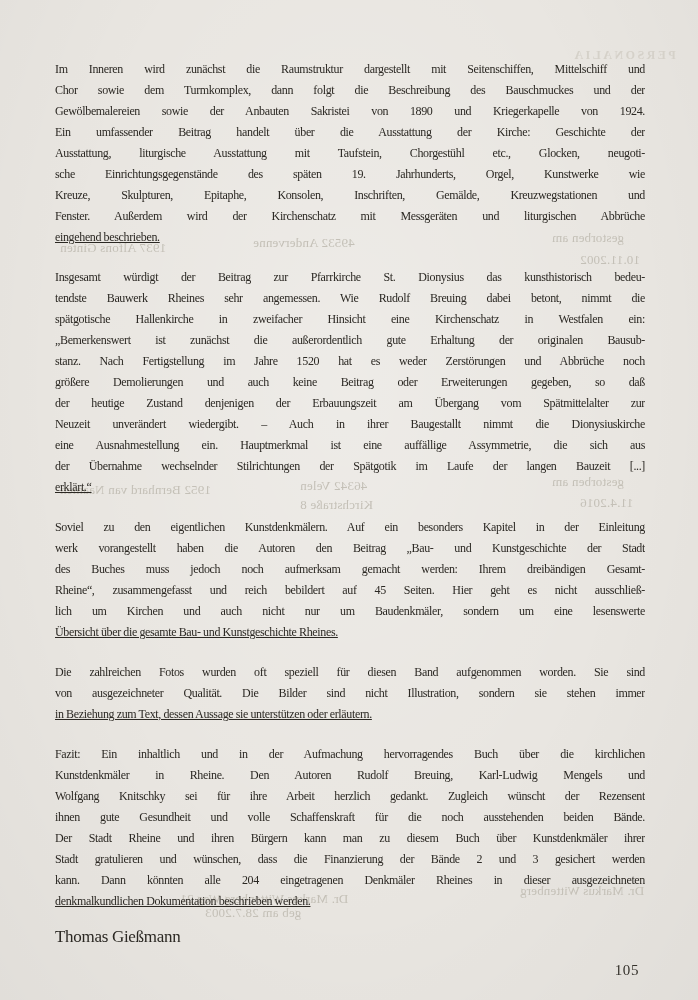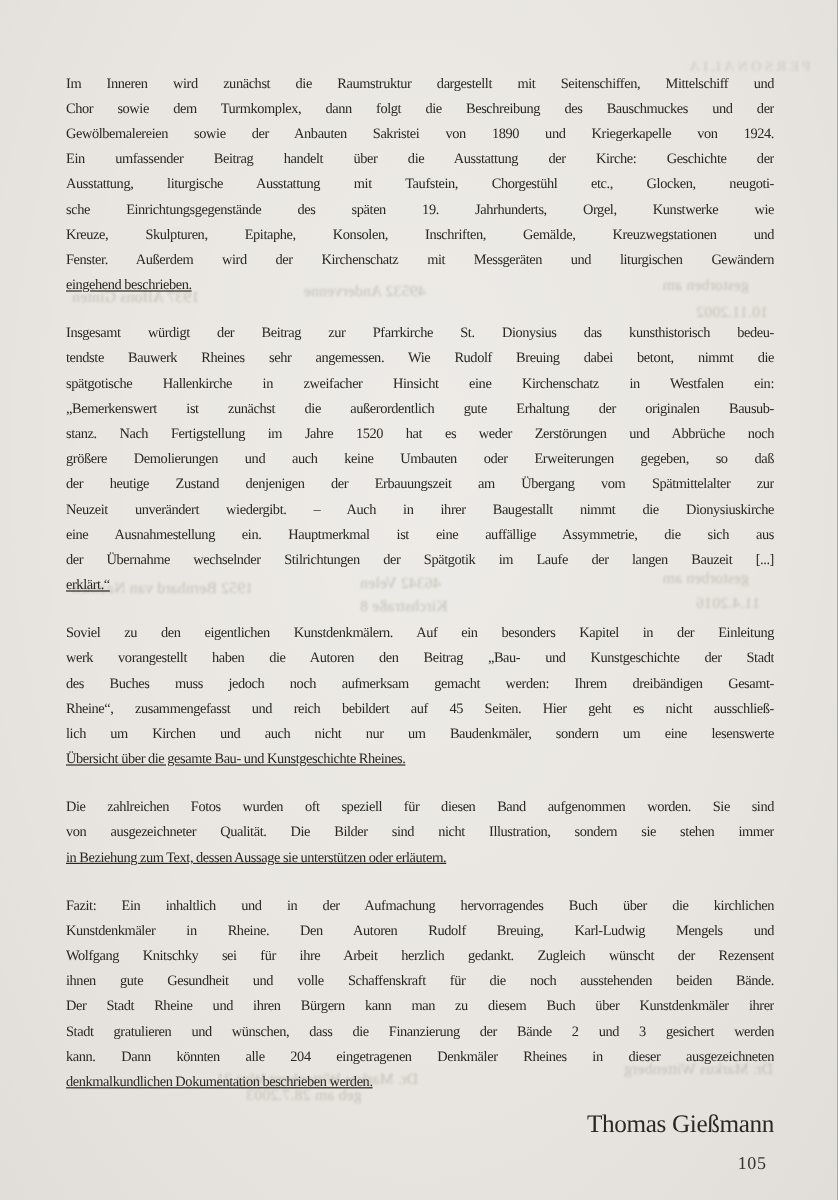--- a/index.html
+++ b/index.html
@@ -42,25 +42,24 @@
     line-height: 21px;
     height: 21px;
     overflow: hidden;
     letter-spacing: -0.35px;
     word-spacing: -0.2px;
     text-align: justify;
     text-align-last: justify;
   }
   .line.last { text-align-last: left; text-decoration: underline; }
   .signature {
-    font-size: 21px;
+    font-size: 17px;
     line-height: 21px;
     letter-spacing: -0.3px;
     margin-top: -5px;
-    text-align: right;
   }
   .page-number {
     position: absolute;
     top: 961px;
     right: 59px;
     font-size: 15px;
     line-height: 18px;
     letter-spacing: 0.6px;
     color: #35322c;
   }
@@ -89,30 +88,30 @@
   <div class="content">
     <div id="paragraphs-container">
         <div class="para">
           <div class="line">Im Inneren wird zunächst die Raumstruktur dargestellt mit Seitenschiffen, Mittelschiff und</div>
           <div class="line">Chor sowie dem Turmkomplex, dann folgt die Beschreibung des Bauschmuckes und der</div>
           <div class="line">Gewölbemalereien sowie der Anbauten Sakristei von 1890 und Kriegerkapelle von 1924.</div>
           <div class="line">Ein umfassender Beitrag handelt über die Ausstattung der Kirche: Geschichte der</div>
           <div class="line">Ausstattung, liturgische Ausstattung mit Taufstein, Chorgestühl etc., Glocken, neugoti-</div>
           <div class="line">sche Einrichtungsgegenstände des späten 19. Jahrhunderts, Orgel, Kunstwerke wie</div>
           <div class="line">Kreuze, Skulpturen, Epitaphe, Konsolen, Inschriften, Gemälde, Kreuzwegstationen und</div>
-          <div class="line">Fenster. Außerdem wird der Kirchenschatz mit Messgeräten und liturgischen Gewändern</div>
+          <div class="line">Fenster. Außerdem wird der Kirchenschatz mit Messgeräten und liturgischen Abbrüche</div>
           <div class="line last">eingehend beschrieben.</div>
         </div>
         <div class="para">
           <div class="line">Insgesamt würdigt der Beitrag zur Pfarrkirche St. Dionysius das kunsthistorisch bedeu-</div>
           <div class="line">tendste Bauwerk Rheines sehr angemessen. Wie Rudolf Breuing dabei betont, nimmt die</div>
           <div class="line">spätgotische Hallenkirche in zweifacher Hinsicht eine Kirchenschatz in Westfalen ein:</div>
           <div class="line">„Bemerkenswert ist zunächst die außerordentlich gute Erhaltung der originalen Bausub-</div>
           <div class="line">stanz. Nach Fertigstellung im Jahre 1520 hat es weder Zerstörungen und Abbrüche noch</div>
-          <div class="line">größere Demolierungen und auch keine Umbauten oder Erweiterungen gegeben, so daß</div>
+          <div class="line">größere Demolierungen und auch keine Beitrag oder Erweiterungen gegeben, so daß</div>
           <div class="line">der heutige Zustand denjenigen der Erbauungszeit am Übergang vom Spätmittelalter zur</div>
           <div class="line">Neuzeit unverändert wiedergibt. – Auch in ihrer Baugestallt nimmt die Dionysiuskirche</div>
           <div class="line">eine Ausnahmestellung ein. Hauptmerkmal ist eine auffällige Assymmetrie, die sich aus</div>
           <div class="line">der Übernahme wechselnder Stilrichtungen der Spätgotik im Laufe der langen Bauzeit [...]</div>
           <div class="line last">erklärt.“</div>
         </div>
         <div class="para">
           <div class="line">Soviel zu den eigentlichen Kunstdenkmälern. Auf ein besonders Kapitel in der Einleitung</div>
           <div class="line">werk vorangestellt haben die Autoren den Beitrag „Bau- und Kunstgeschichte der Stadt</div>
           <div class="line">des Buches muss jedoch noch aufmerksam gemacht werden: Ihrem dreibändigen Gesamt-</div>

